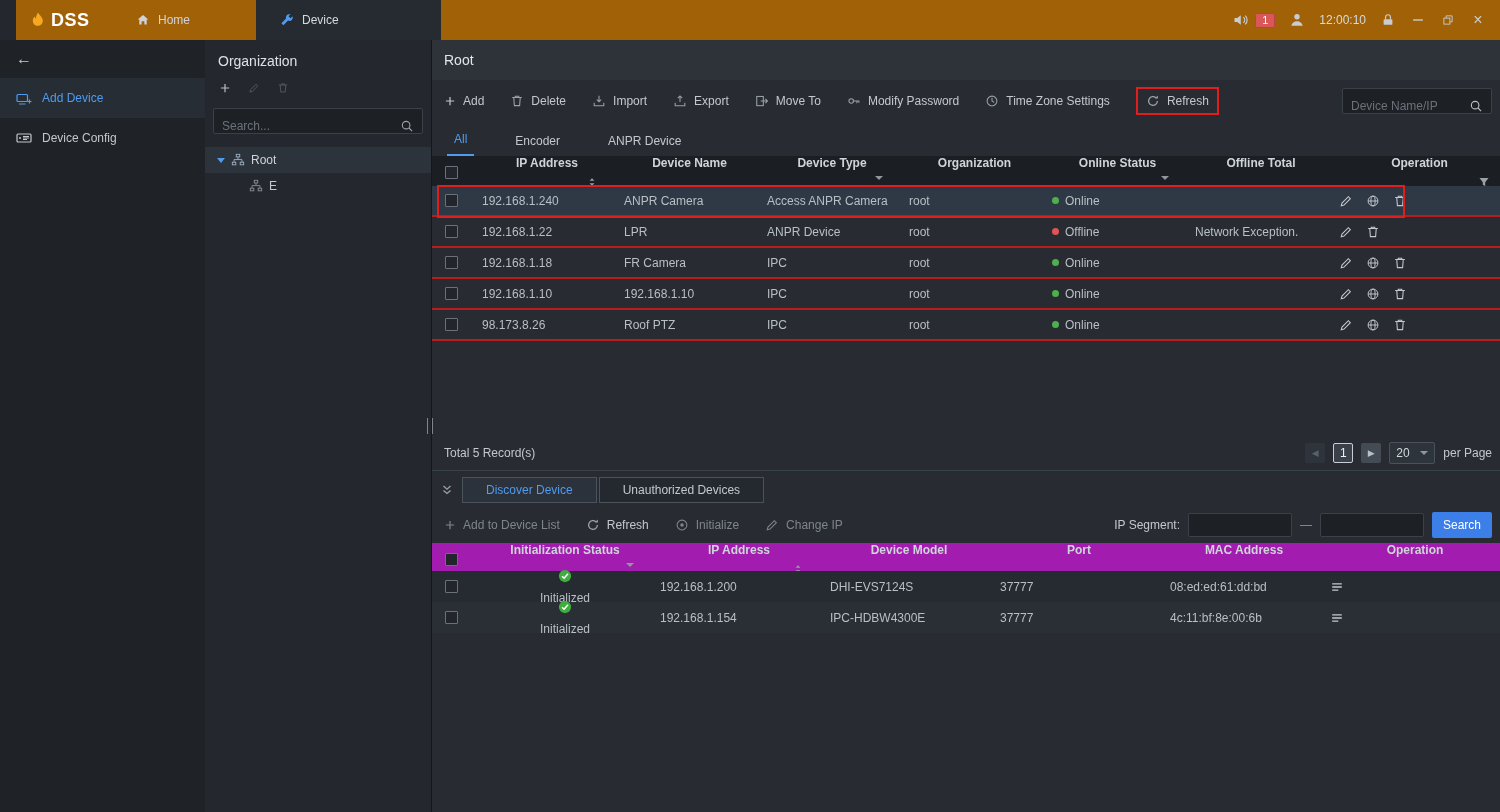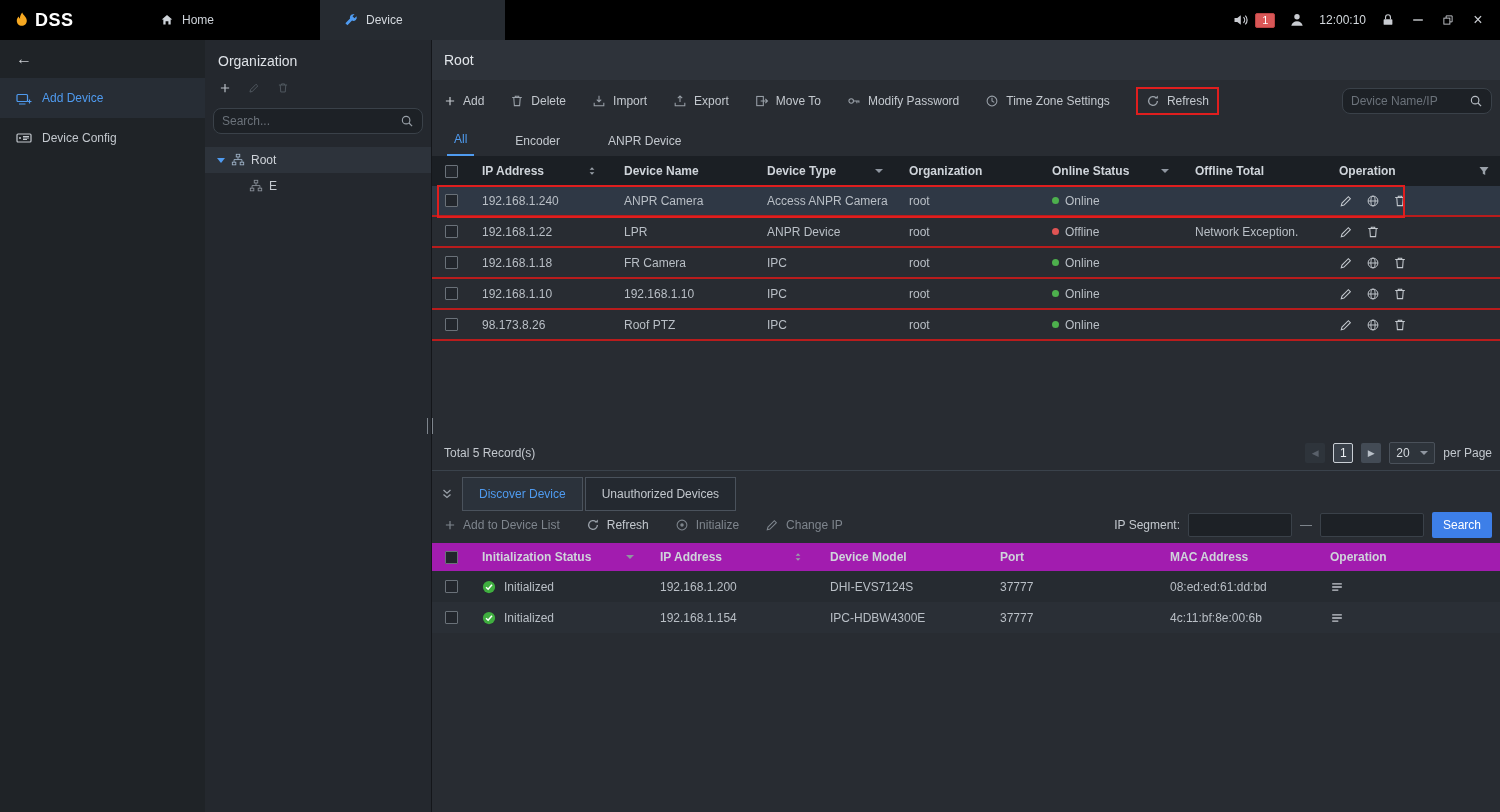--- a/index.html
+++ b/index.html
@@ -2,21 +2,21 @@
 <html><head>
 <meta charset="utf-8">
 <style>
   * { box-sizing: border-box; margin: 0; padding: 0; }
   html,body { width:1500px; height:812px; overflow:hidden; }
   body { position:relative; background:#24282e; font-family:"Liberation Sans",sans-serif; font-size:12px; color:#c3c8ce; }
   .ic { width:14px; height:14px; display:block; flex:none; }
   .ic12 { width:12px; height:12px; } .ic16 { width:16px; height:16px; }
 
   
-  .topbar { position:absolute; top:0; left:0; right:0; height:40px; background:#000000; display:flex; align-items:center; z-index:10;gap:40px; }
+  .topbar { position:absolute; top:0; left:16px; right:0; height:40px; background:#a16207; display:flex; align-items:center; z-index:10; }
   .logo { display:flex; align-items:center; gap:5px; padding:0 14px; width:92px; }
   .logo-text { font-size:18px; font-weight:bold; color:#fff; letter-spacing:.5px; }
   .top-tab { height:40px; display:flex; align-items:center; gap:8px; padding:12px 26px; color:#cfd4da; cursor:pointer; }
   .top-tab.home { margin-left:2px; }
   .top-tab.device { margin-left:40px; width:185px; padding:0 0 0 24px; background:#262b31; color:#d4d9de; }
   .top-right { margin-left:auto; display:flex; align-items:center; gap:14px; padding-right:14px; color:#c9ccd1; }
   .badge { background:#d95757; border:1px solid #b94343; color:#fff; font-size:11px; line-height:13px; padding:0 6px; border-radius:2px; margin-left:-8px; }
   .time { font-size:12px; color:#d4d9de; }
   .winbtn { display:flex; align-items:center; justify-content:center; width:16px; height:16px; cursor:pointer; }
   .close-x { font-size:16px; line-height:14px; color:#c9ccd1; }
@@ -26,21 +26,21 @@
   .back-row { height:38px; display:flex; align-items:center; padding-left:16px; font-size:16px; color:#c9ccd1; cursor:pointer; }
   .side-item { height:40px; display:flex; align-items:center; gap:10px; padding-left:16px; color:#c3c8ce; cursor:pointer; }
   .side-item.active { background:#272d35; color:#4f9bf0; }
 
   
   .orgpanel { position:absolute; top:40px; left:205px; width:227px; bottom:0; background:#24282e; border-right:1px solid #14161a; }
   .org-title { padding:13px 13px 11px; font-size:14px; color:#dde1e6; }
   .org-toolbar { display:flex; align-items:center; gap:17px; padding:2px 14px 11px; }
   .org-toolbar .bright { color:#b8bec5; cursor:pointer; }
   .org-toolbar .dimicon { color:#545b63; cursor:pointer; }
-  .searchbox { display:flex; align-items:center; height:26px; background:#1d2126; border:1px solid #3a4149; border-radius:8px; padding:0 8px; color:#6b727a; }
+  .searchbox { display:flex; align-items:flex-end; height:26px; background:#1d2126; border:1px solid #3a4149; border-radius:2px; padding:0 8px; color:#6b727a; }
   .searchbox input { flex:1; background:transparent; border:none; outline:none; color:#c3c8ce; font-family:inherit; font-size:12px; min-width:0; }
   .searchbox input::placeholder { color:#6b727a; }
   .org-search { margin:0 8px 13px 8px; }
   .tree-row { height:26px; display:flex; align-items:center; gap:6px; cursor:pointer; color:#ced3d9; }
   .tree-root { background:#2d333b; padding-left:12px; }
   .tree-child { padding-left:44px; color:#c3c8ce; }
   .tri-down { width:0; height:0; border-left:4px solid transparent; border-right:4px solid transparent; border-top:5px solid #4f9bf0; }
   .tree-ic { color:#9fb3c8; }
 
   
@@ -50,21 +50,21 @@
   .tbtn { display:flex; align-items:center; gap:7px; color:#c3c8ce; cursor:pointer; white-space:nowrap; }
   .tbtn .ic { color:#9aa1a9; }
   .refresh-ann { border:2px solid #e01e1e; padding:5px 8px; margin:-7px 0; display:flex; }
   .dev-search { width:150px; margin-left:auto; margin-right:8px; }
   .tabs { position:absolute; top:82px; left:0; right:0; height:34px; display:flex; align-items:flex-end; padding-left:15px; gap:34px; }
   .tab { padding:0 7px 8px; color:#c3c8ce; cursor:pointer;margin-top:46px; }
   .tab.active { color:#4f9bf0; border-bottom:2px solid #4f9bf0; }
 
   .gridcols { display:grid; grid-template-columns:38px 142px 143px 142px 143px 143px 144px 1fr; align-items:center; }
   .thead { position:absolute; top:116px; left:0; right:0; height:30px; background:#1b1f24; font-weight:bold; color:#cfd4da; }
-  .hcell { display:flex; align-items:center; gap:6px; padding-left:12px; height:100%; }
+  .hcell { display:flex; align-items:center; gap:6px; padding-left:12px; height:100%;flex-direction:column; }
   .hcell .push { margin-left:auto; margin-right:14px; }
   .caret-down { width:0; height:0; border-left:4px solid transparent; border-right:4px solid transparent; border-top:4px solid #8f96a0; }
   .sort-ic { color:#9aa1a9; }
   .rows { position:absolute; top:146px; left:0; right:0; }
   .trow { height:31px; border-bottom:2px solid #b91c1c; color:#b9bfc6; cursor:pointer; }
   .trow.selected { background:#2f3845; }
   .cell { padding-left:12px; display:flex; align-items:center; gap:6px; overflow:hidden; white-space:nowrap; }
   .cb-cell { justify-content:center; padding-left:0; }
   .cb { width:13px; height:13px; border:1px solid #6a7179; background:#22262c; border-radius:1px; cursor:pointer; }
   .dot { width:7px; height:7px; border-radius:50%; flex:none; }
@@ -78,35 +78,35 @@
   .pg-prev { background:#2e343b; color:#59606a; }
   .pg-cur  { background:#3a414a; border:1px solid #c9ced4; color:#eef1f4; font-size:12px; }
   .pg-next { background:#434b55; color:#b8bfc7; }
   .pg-size { width:46px; height:22px; border:1px solid #4a515a; background:#2e343b; display:flex; align-items:center; padding:0 6px; gap:6px; cursor:pointer; color:#d4d9de; border-radius:2px; }
   .pg-size .caret-down { margin-left:auto; }
 
   
   .bottom { position:absolute; top:430px; left:0; right:0; bottom:0; border-top:1px solid #3a424b; }
   .btabs { position:absolute; top:6px; left:8px; display:flex; align-items:center; }
   .collapse { color:#9aa1a9; margin-right:8px; cursor:pointer; }
-  .btab { height:34px; padding:0 16px; display:flex; align-items:center; border:1px solid #4a525c; background:#242930; color:#c3c8ce; cursor:pointer; margin-right:2px; }
+  .btab { height:26px; padding:0 23px; display:flex; align-items:center; border:1px solid #4a525c; background:#242930; color:#c3c8ce; cursor:pointer; margin-right:2px; }
   .btab.active { background:#2b323b; color:#4f9bf0; }
   .btoolbar { position:absolute; top:38px; left:0; right:0; height:32px; display:flex; align-items:center; padding-left:12px; gap:26px; }
   .tbtn.dim, .tbtn.dim .ic { color:#7e858d; }
   .ipseg { margin-left:auto; display:flex; align-items:center; gap:8px; padding-right:8px; }
   .ipinput { width:104px; height:24px; background:#1d2126; border:1px solid #3a4149; border-radius:2px; color:#c3c8ce; padding:0 6px; outline:none; font-family:inherit; }
   .dash { color:#8a9199; }
   .search-btn { width:60px; height:26px; background:#3d7fe8; color:#fff; border:none; border-radius:2px; font-family:inherit; font-size:12px; cursor:pointer; }
   .bgridcols { display:grid; grid-template-columns:38px 178px 170px 170px 170px 160px 1fr; align-items:center; }
   .bthead { position:absolute; top:72px; left:0; right:0; height:28px; background:#a21caf; font-weight:bold; color:#cfd4da; }
   .brows { position:absolute; top:100px; left:0; right:0; }
   .btrow { height:31px; color:#b9bfc6; }
   .btrow:nth-child(odd) { background:#262b31; }
   .btrow:nth-child(even) { background:#2a2f36; }
-  .init-ok { display:flex; align-items:center; gap:8px; }
+  .init-ok { display:flex; align-items:center; gap:8px;flex-direction:column; }
 
   
   .ann { position:absolute; border:2px solid #e01e1e; pointer-events:none; z-index:60; }
   .ann-row { left:437px; top:185px; width:968px; height:33px; }
   .split-handle { position:absolute; left:427px; top:418px; width:6px; height:16px; border-left:1px solid #7e858d; border-right:1px solid #7e858d; z-index:20; cursor:col-resize; }
 </style>
 </head>
 <body>
 
 <svg width="0" height="0" style="position:absolute" aria-hidden="true">

